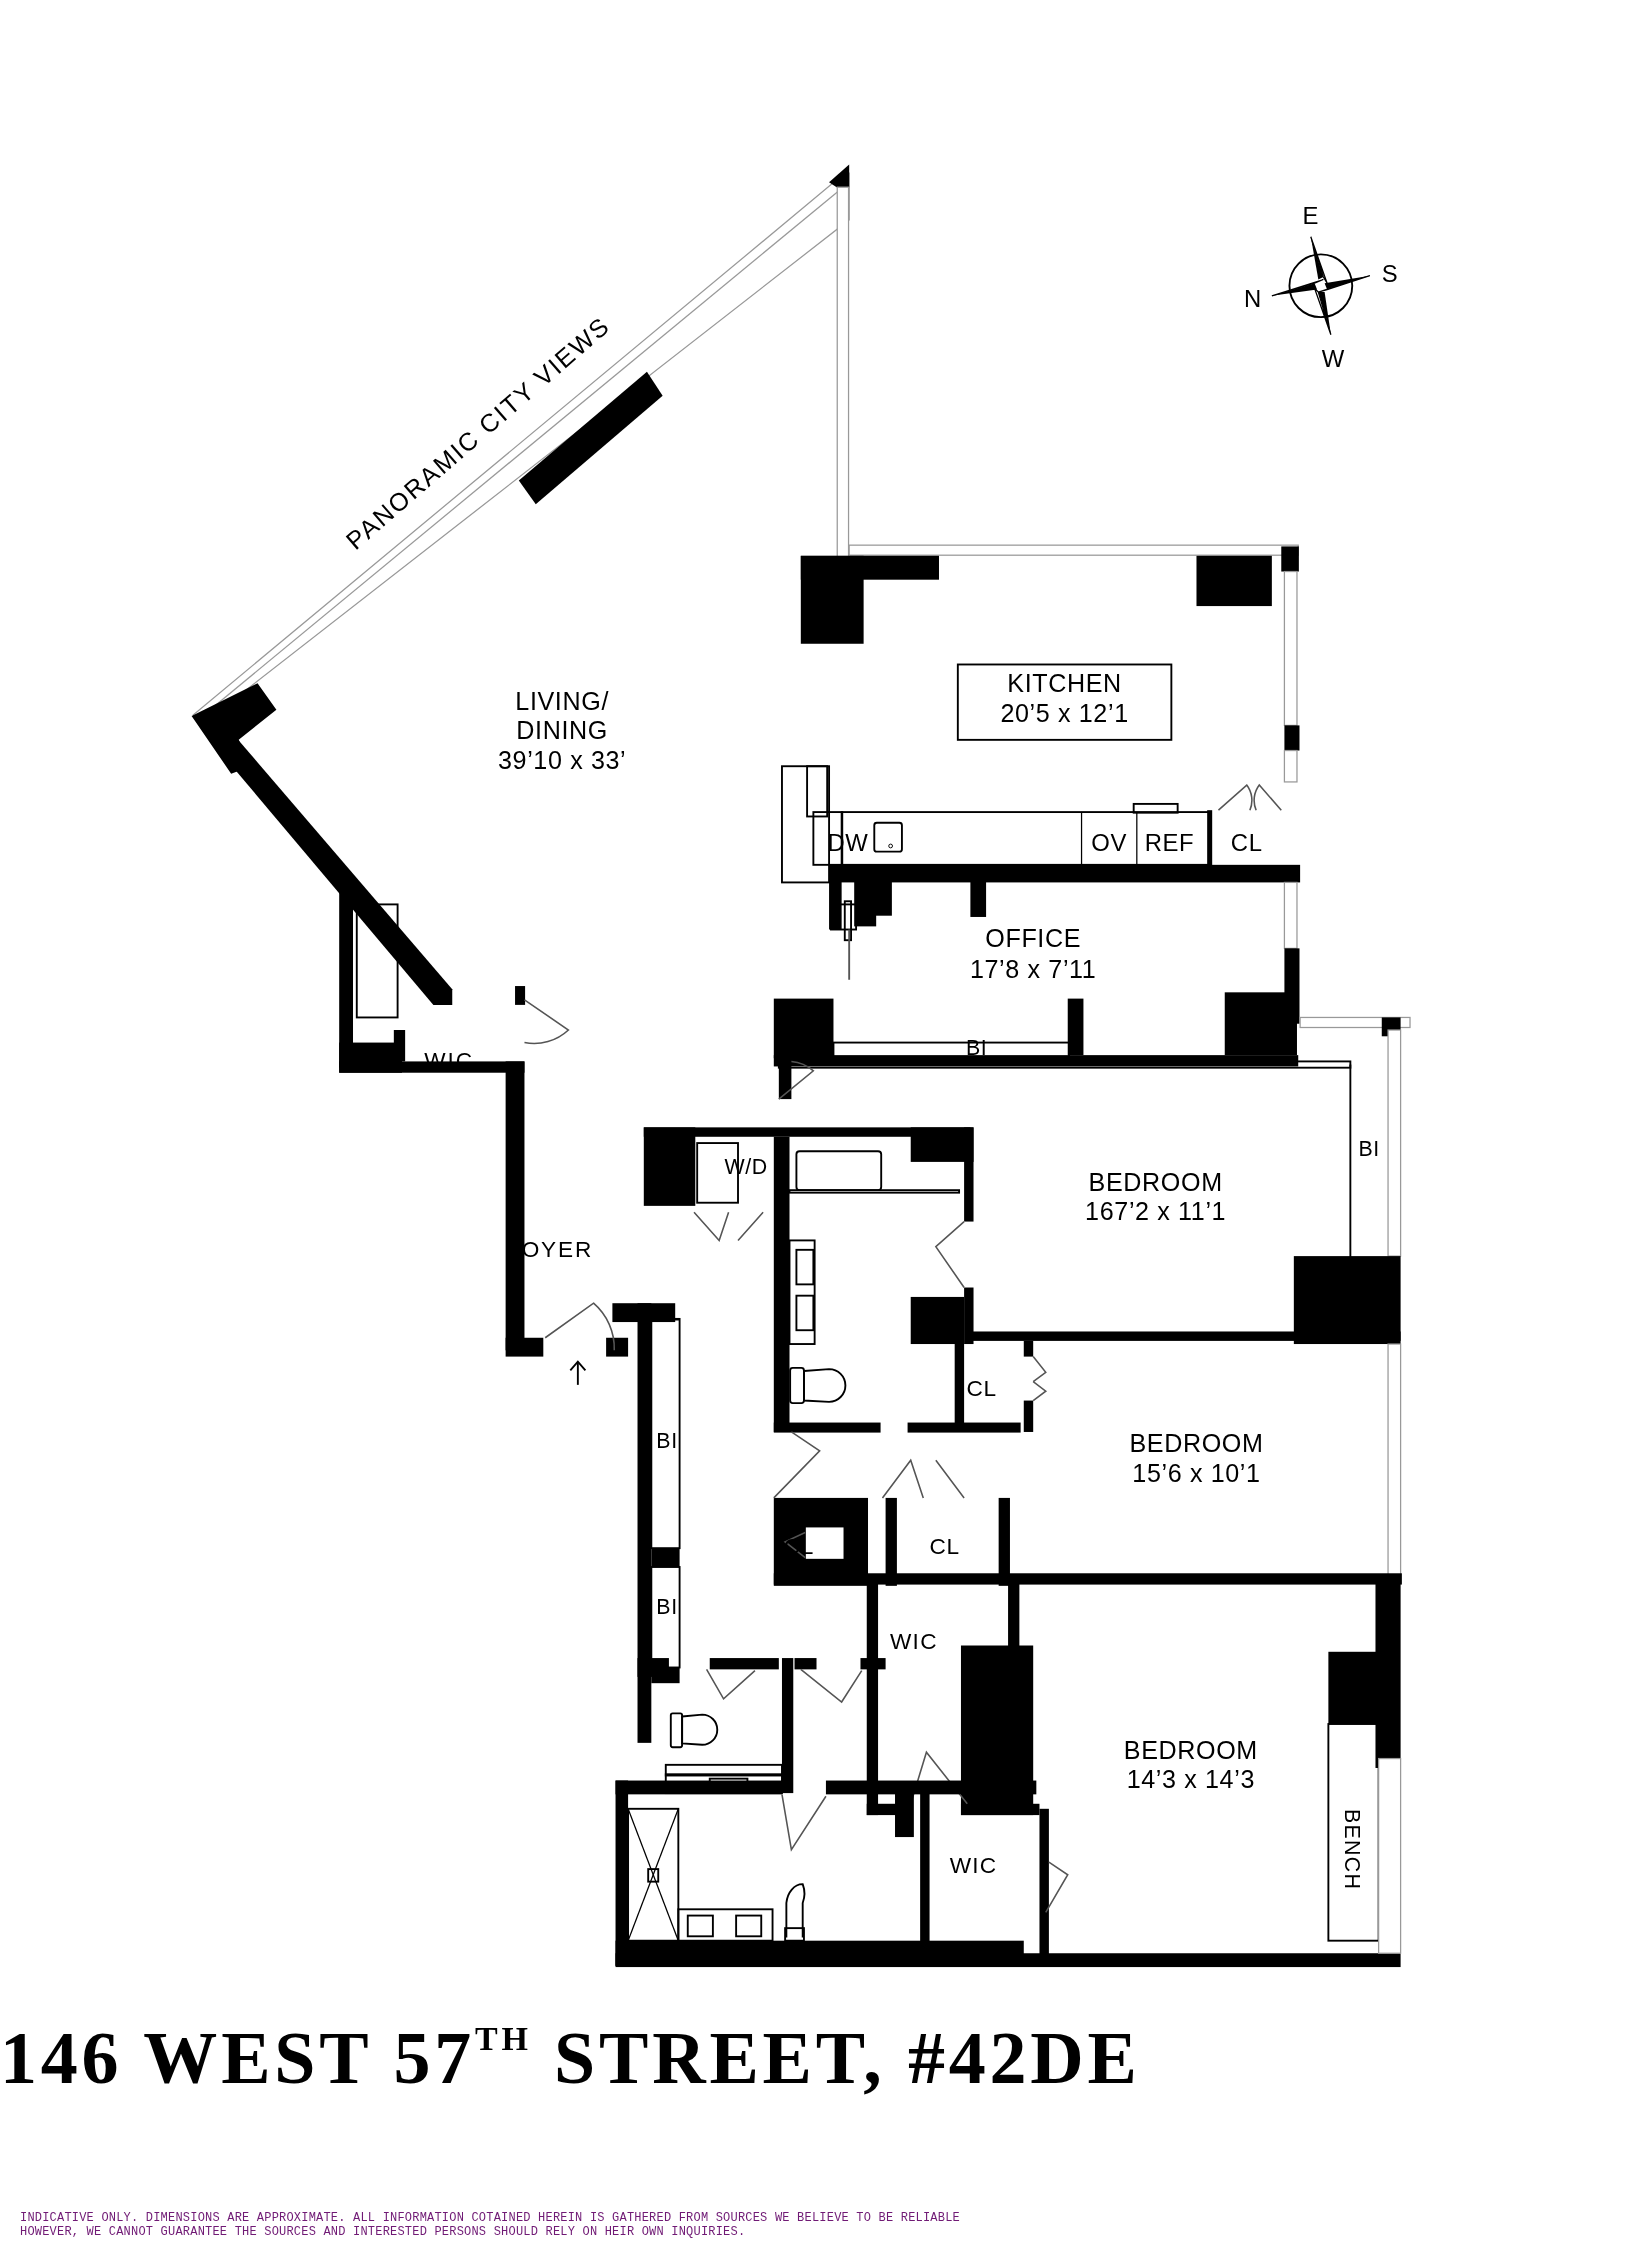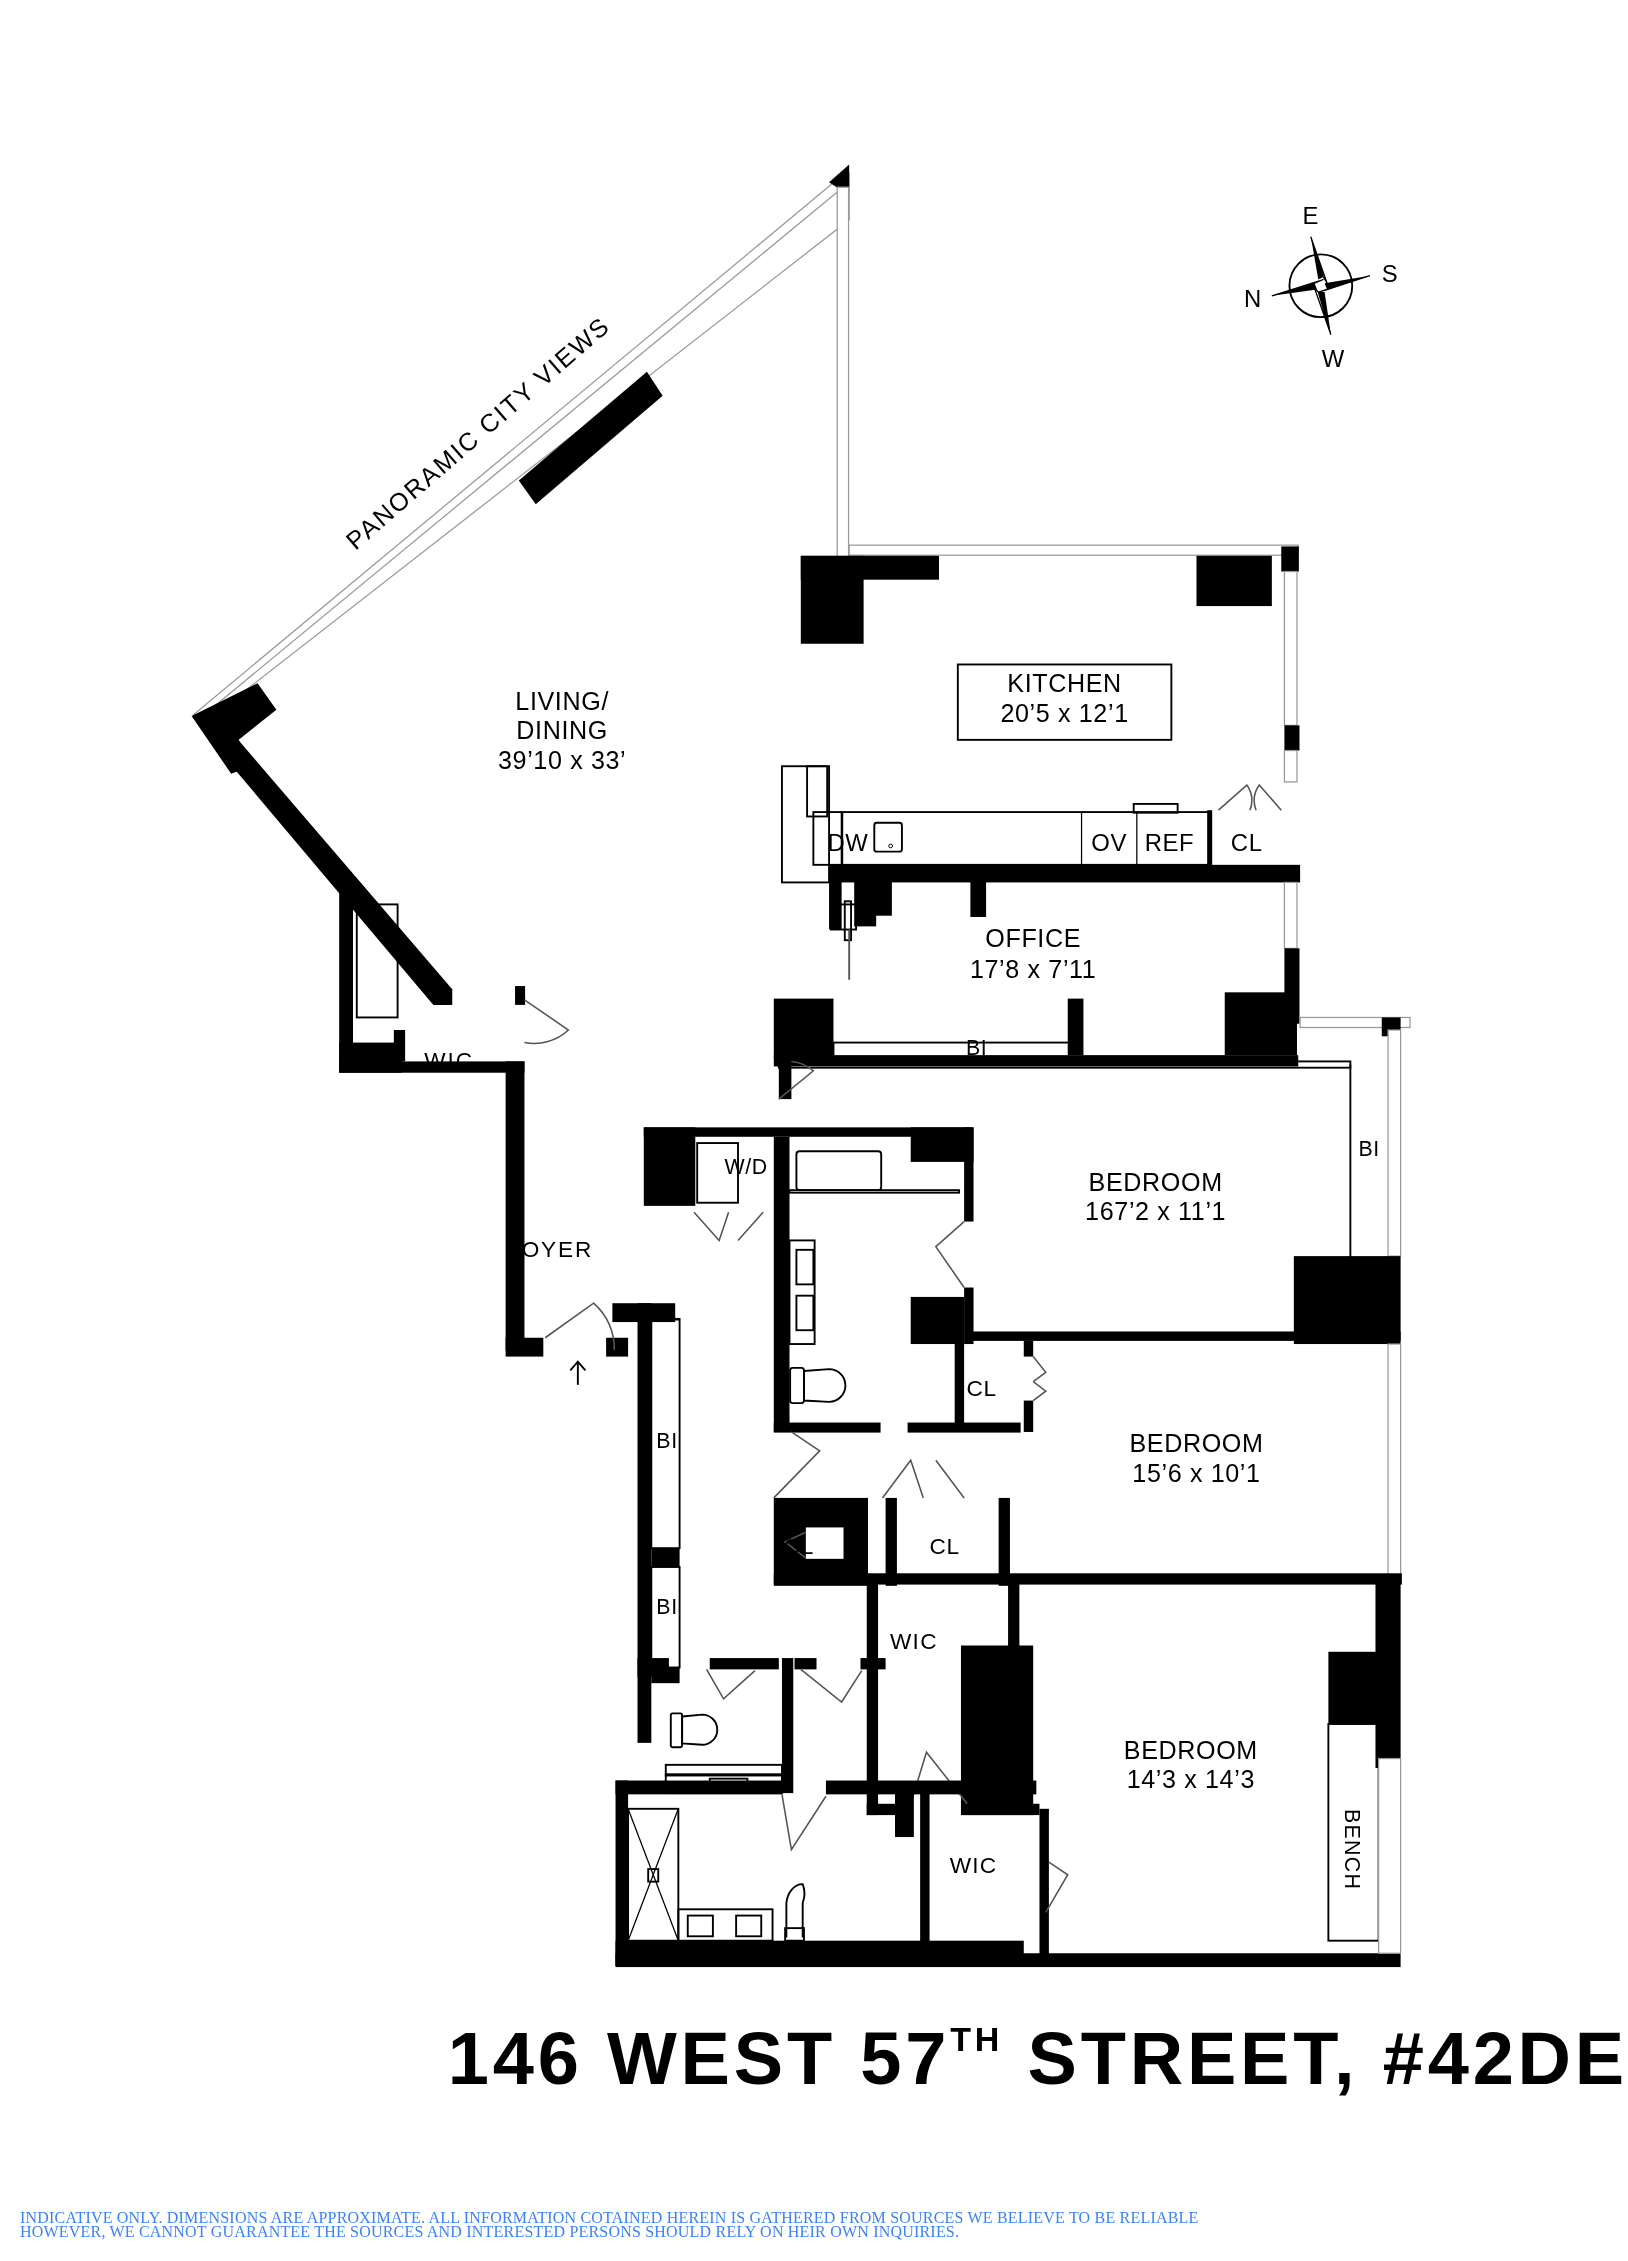--- a/index.html
+++ b/index.html
@@ -4,23 +4,23 @@
 <style>
   html, body { margin:0; padding:0; background:#ffffff; }
   body { width:1628px; height:2261px; position:relative; overflow:hidden; font-family:"Liberation Sans", sans-serif; }
   svg.plan { position:absolute; left:0; top:0; width:1628px; height:2261px; }
   .wall { fill:#000; }
   .thin { fill:none; stroke:#000; stroke-width:3; }
   .win { fill:#fff; stroke:#999; stroke-width:2; }
   .door { fill:none; stroke:#555; stroke-width:2.5; }
   .lbl { font-family:"Liberation Sans", sans-serif; font-size:38px; fill:#000; text-anchor:middle; letter-spacing:1px; }
   .lbl-big { font-family:"Liberation Sans", sans-serif; font-size:40px; fill:#000; text-anchor:middle; letter-spacing:1px; }
-  .title { position:absolute; left:0; top:2016px; width:1628px; text-align:right; font-family:Liberation Sans, sans-serif; font-weight:bold; font-size:74px; letter-spacing:3.8px; color:#000; }
+  .title { position:absolute; left:0; top:2016px; width:1628px; text-align:left; font-family:Liberation Serif, serif; font-weight:bold; font-size:74px; letter-spacing:3.8px; color:#000; }
   .title sup { font-size:34px; vertical-align:top; position:relative; top:3.8px; }
-  .disclaimer { position:absolute; left:20px; top:2211px; font-family:Liberation Serif, serif; font-size:16px; line-height:14.4px; color:#3b82f6; letter-spacing:0.2px; }
+  .disclaimer { position:absolute; left:20px; top:2211px; font-family:Liberation Mono, monospace; font-size:12px; line-height:14.4px; color:#701a75; letter-spacing:0.2px; }
 </style>
 </head>
 <body>
 
 <svg class="plan" viewBox="0 0 2592 3600">
 
   <g transform="translate(2103,455)">
     <circle cx="0" cy="0" r="50" fill="none" stroke="#000" stroke-width="3"></circle>
     <polygon points="-16,-78 4,-14 -4,-10" fill="#000"></polygon>
     <polygon points="-16,-78 10,-4 4,-14" fill="#fff" stroke="#000" stroke-width="2"></polygon>

